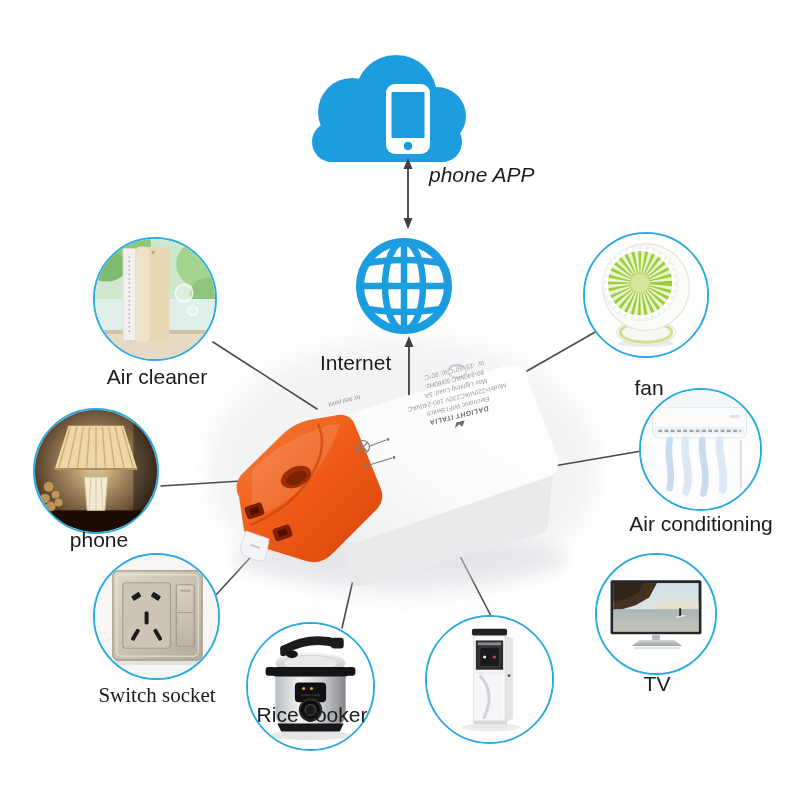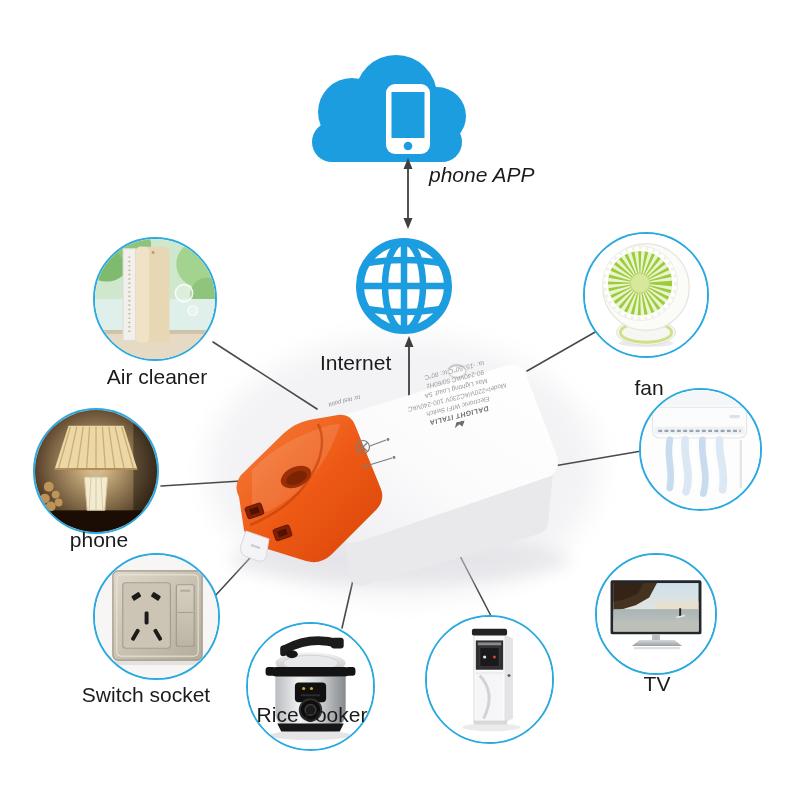--- a/index.html
+++ b/index.html
@@ -133,21 +133,22 @@
       <circle cx="364" cy="466.5" r="1.4" fill="#7d7d7d" stroke="none"></circle>
     </g>
   </g>
 </svg>
 
 <div class="lbl" style="left:429px;top:164px;font-style:italic;">phone APP</div>
 <div class="lbl" style="left:320px;top:352px;">Internet</div>
 <div class="lbl center" style="left:157px;top:366px;">Air cleaner</div>
 <div class="lbl center" style="left:649px;top:357px;margin-top:20px;">fan</div>
 <div class="lbl center" style="left:99px;top:529px;">phone</div>
-<div class="lbl center" style="left:146px;top:684px;">Switch socket</div>
+<div class="lbl center" style="left:701px;top:513px;">Air conditioning</div>
+<div class="lbl center" style="left:157px;top:684px;font-family:Liberation Serif, serif;">Switch socket</div>
 <div class="lbl center" style="left:312px;top:704px;">Rice cooker</div>
 <div class="lbl center" style="left:657px;top:673px;">TV</div>
 
 <div class="devprint" style="left:383px;top:366px;width:148px;">
   <div class="logo"></div>
   <div class="brand">DALIGHT ITALIA</div>
   <div>Electronic WIFI Switch</div>
   <div>Model=220V/AC230V 100-240VAC</div>
   <div>Max Lighting Load: 5A</div>
   <div>90-240VAC 50/60Hz</div>

